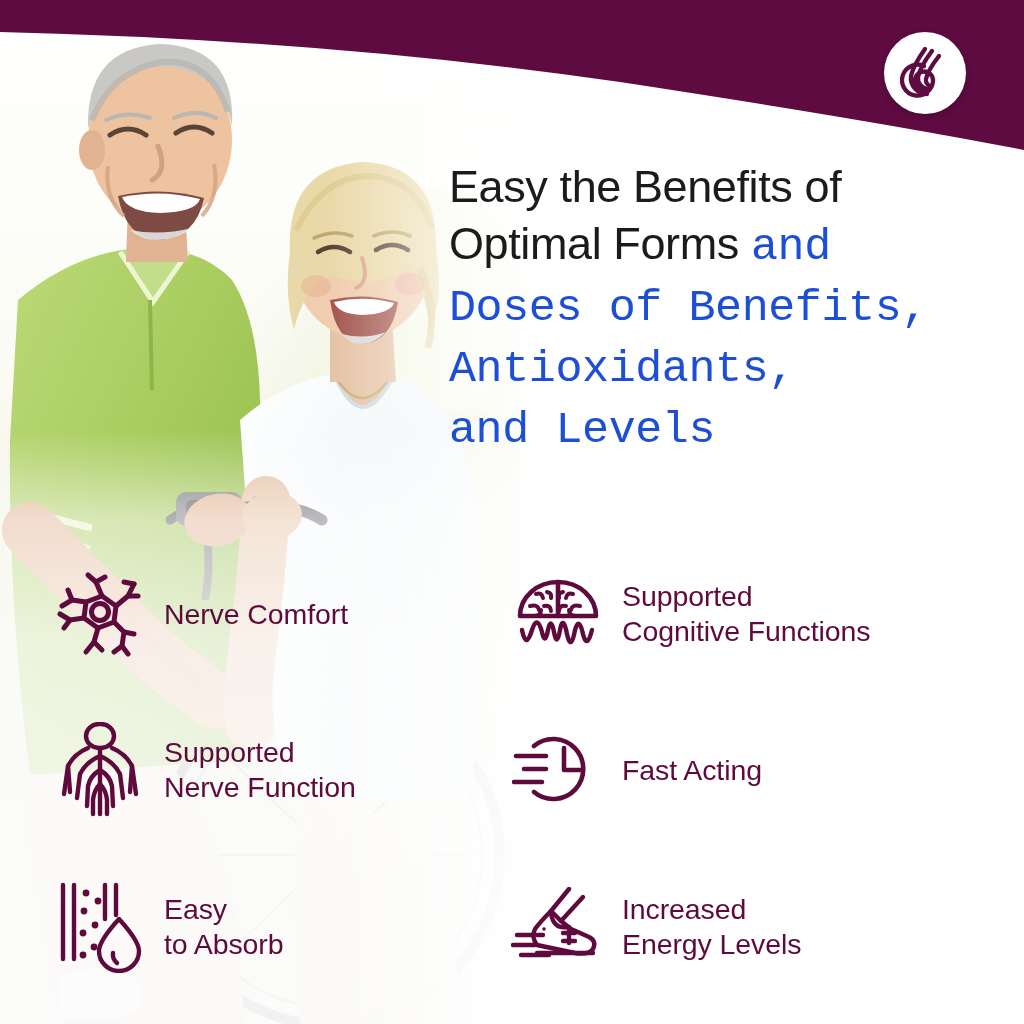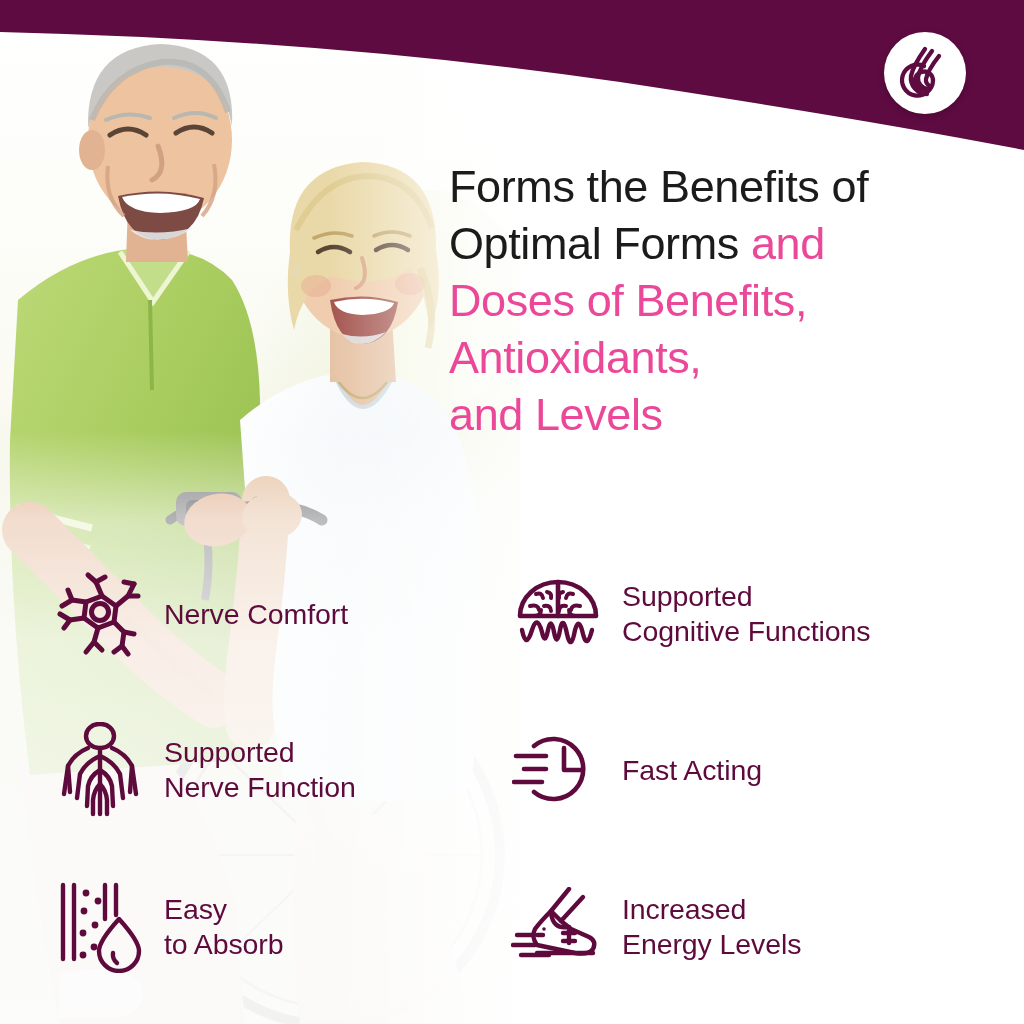--- a/index.html
+++ b/index.html
@@ -75,21 +75,21 @@
   .headline {
     position:absolute;
     left:449px; top:158px;
     width:545px;
     font-size:45px;
     line-height:57px;
     font-weight:400;
     letter-spacing:-0.4px;
   }
   .hl-dark   { color:#1b1b1b; }
-  .hl-accent { color:#ec4899; }
+  .hl-accent { color:#1d4ed8;font-family:Liberation Mono, monospace; }
 
   
   .benefits {
     position:absolute;
     left:52px; top:536px;
     width:944px; height:470px;
     display:grid;
     grid-template-columns:458px 486px;
     grid-template-rows:156px 156px 158px;
   }
@@ -290,21 +290,21 @@
       <g fill="none" stroke="#5E0B41" stroke-linecap="round">
         <path d="M 30 45 A 9 9 0 1 1 36 37 A 15.5 15.5 0 1 1 27 22" stroke-width="4.3"></path>
         <path d="M 28 5 Q 16 22 14 32 A 16 16 0 0 0 30 50" stroke-width="4.3"></path>
         <path d="M 35 7 Q 23 23 21 33 A 11 11 0 0 0 31 45" stroke-width="4.3"></path>
         <path d="M 42 12 Q 31 26 29 35 A 6.5 6.5 0 0 0 33 42" stroke-width="4.3"></path>
       </g>
     </svg>
   </div>
 
   <div class="headline">
-    <span class="hl-dark">Forms the Benefits of</span><br>
+    <span class="hl-dark">Easy the Benefits of</span><br>
     <span class="hl-dark">Optimal Forms </span><span class="hl-accent">and</span><br>
     <span class="hl-accent">Doses of Benefits,</span><br>
     <span class="hl-accent">Antioxidants,</span><br>
     <span class="hl-accent">and Levels</span>
   </div>
 
   <div class="benefits">
 
     <div class="benefit">
       <div class="benefit-icon">

